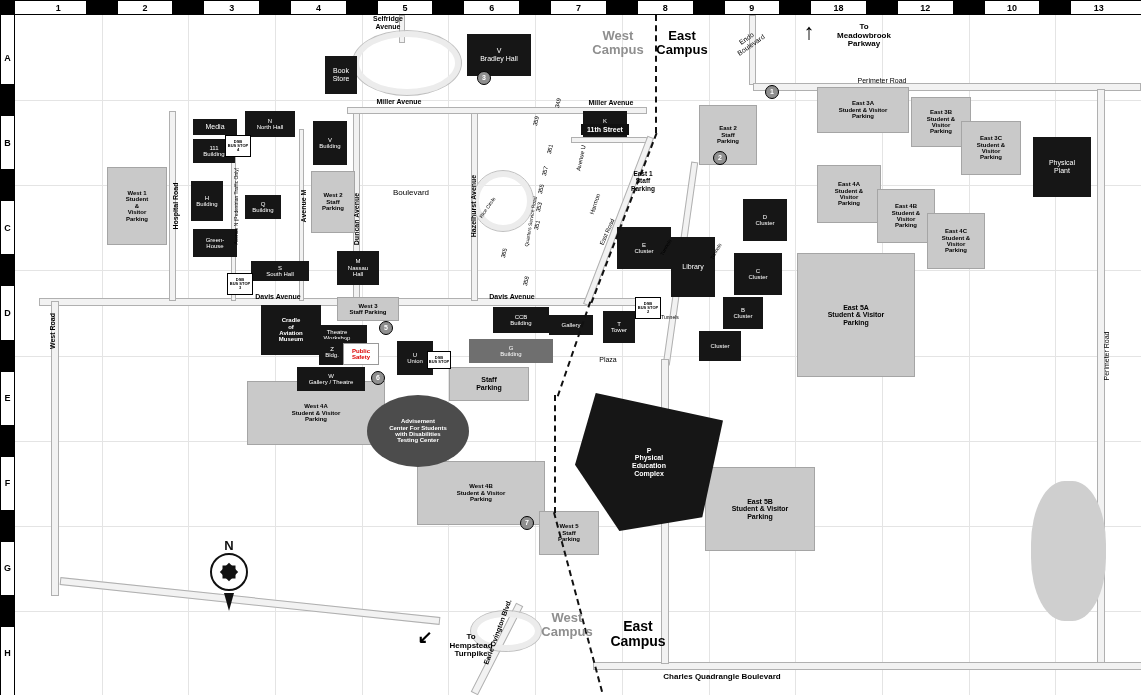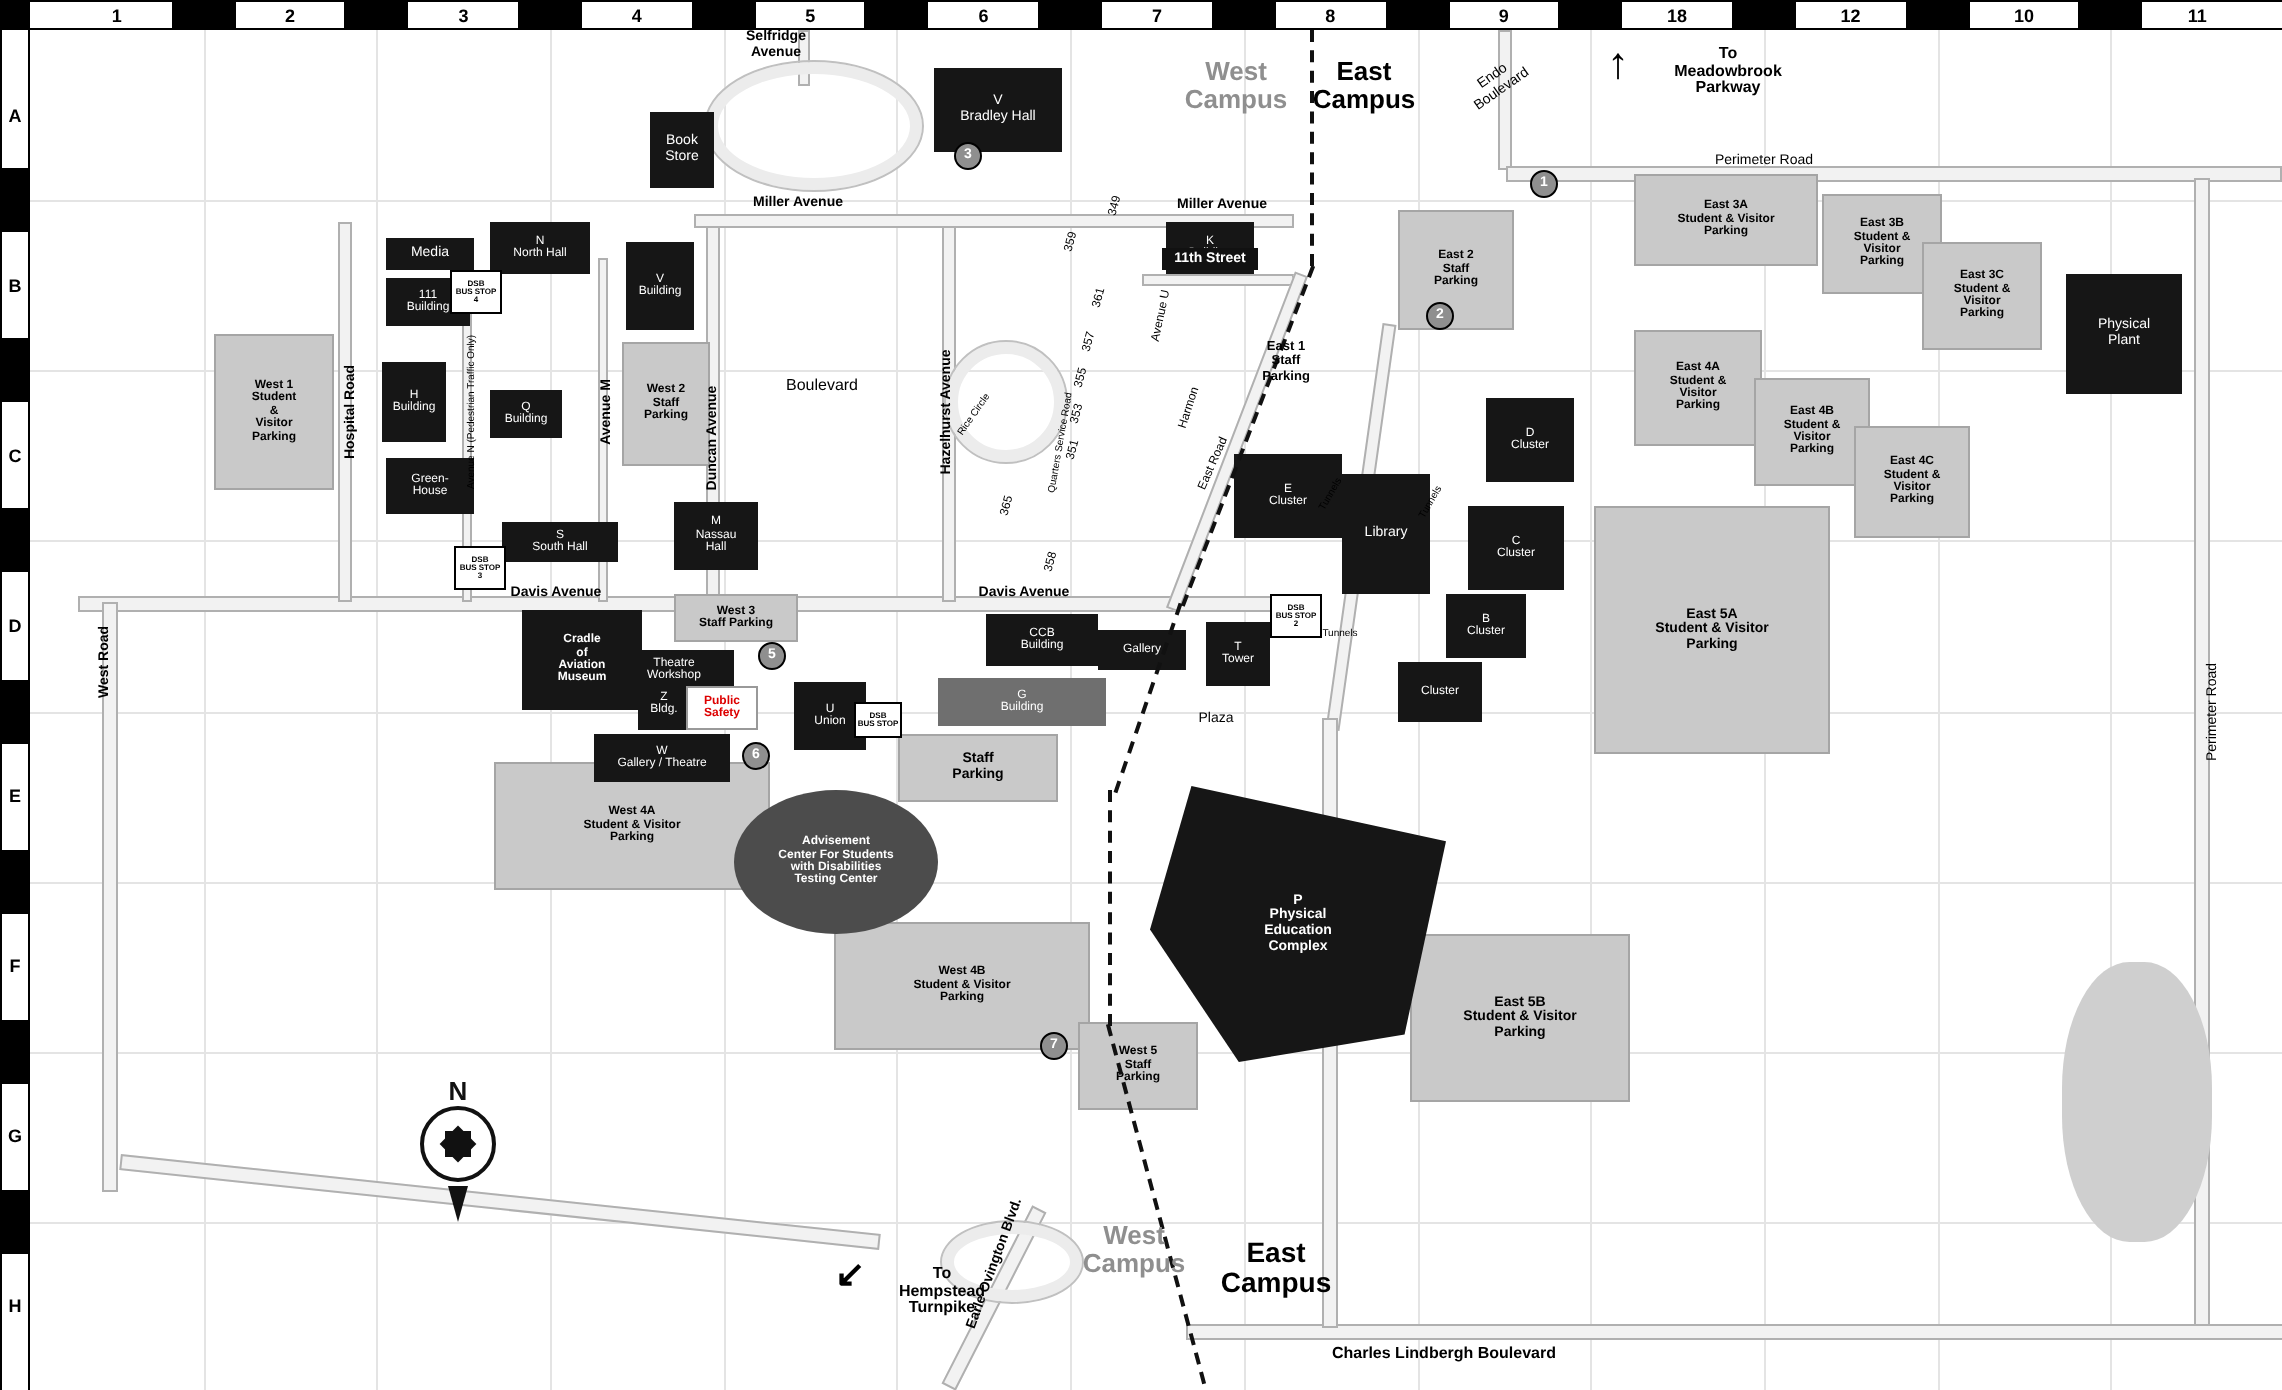--- a/index.html
+++ b/index.html
@@ -61,21 +61,21 @@
     <div class="rcell" style="left: 187.385px; width: 86.6923px;">3</div>
     <div class="rcell" style="left: 274.077px; width: 86.6923px;">4</div>
     <div class="rcell" style="left: 360.769px; width: 86.6923px;">5</div>
     <div class="rcell" style="left: 447.462px; width: 86.6923px;">6</div>
     <div class="rcell" style="left: 534.154px; width: 86.6923px;">7</div>
     <div class="rcell" style="left: 620.846px; width: 86.6923px;">8</div>
     <div class="rcell" style="left: 707.538px; width: 86.6923px;">9</div>
     <div class="rcell" style="left: 794.231px; width: 86.6923px;">18</div>
     <div class="rcell" style="left: 880.923px; width: 86.6923px;">12</div>
     <div class="rcell" style="left: 967.615px; width: 86.6923px;">10</div>
-    <div class="rcell" style="left: 1054.31px; width: 86.6923px;">11</div>
+    <div class="rcell" style="left: 1054.31px; width: 86.6923px;">13</div>
     <div class="rblock" style="left: 84.6923px; top: 0px; width: 32px; height: 13px;"></div>
     <div class="rblock" style="left: 171.385px; top: 0px; width: 32px; height: 13px;"></div>
     <div class="rblock" style="left: 258.077px; top: 0px; width: 32px; height: 13px;"></div>
     <div class="rblock" style="left: 344.769px; top: 0px; width: 32px; height: 13px;"></div>
     <div class="rblock" style="left: 431.462px; top: 0px; width: 32px; height: 13px;"></div>
     <div class="rblock" style="left: 518.154px; top: 0px; width: 32px; height: 13px;"></div>
     <div class="rblock" style="left: 604.846px; top: 0px; width: 32px; height: 13px;"></div>
     <div class="rblock" style="left: 691.538px; top: 0px; width: 32px; height: 13px;"></div>
     <div class="rblock" style="left: 778.231px; top: 0px; width: 32px; height: 13px;"></div>
     <div class="rblock" style="left: 864.923px; top: 0px; width: 32px; height: 13px;"></div>
@@ -148,21 +148,21 @@
     <div class="it lbl" style="left: 263px; top: 200px; width: 80px; height: 10px; font-size: 7px; font-weight: bold; transform: rotate(-90deg);">Avenue M</div>
     <div class="it lbl" style="left: 554px; top: 152px; width: 52px; height: 10px; font-size: 6px; transform: rotate(-78deg);">Avenue U</div>
     <div class="it lbl" style="left: 570px; top: 198px; width: 48px; height: 10px; font-size: 6px; transform: rotate(-72deg);">Harmon</div>
     <div class="it lbl" style="left: 578px; top: 226px; width: 56px; height: 10px; font-size: 6px; transform: rotate(-66deg);">East Road</div>
     <div class="it lbl" style="left: 462px; top: 202px; width: 50px; height: 10px; font-size: 5px; transform: rotate(-55deg);">Rice Circle</div>
     <div class="it lbl" style="left: 492px; top: 216px; width: 76px; height: 9px; font-size: 5px; transform: rotate(-80deg);">Quarters Service Road</div>
     <div class="it lbl" style="left: 726px; top: 30px; width: 44px; height: 22px; font-size: 7px; transform: rotate(-35deg);">Endo
 Boulevard</div>
     <div class="it lbl" style="left: 843px; top: 75px; width: 76px; height: 10px; font-size: 7px;">Perimeter Road</div>
     <div class="it lbl" style="left: 1066px; top: 350px; width: 80px; height: 10px; font-size: 7px; transform: rotate(-90deg);">Perimeter Road</div>
-    <div class="it lbl" style="left: 648px; top: 671px; width: 146px; height: 10px; font-size: 8px; font-weight: bold;">Charles Lindbergh Boulevard</div>
+    <div class="it lbl" style="left: 648px; top: 671px; width: 146px; height: 10px; font-size: 8px; font-weight: bold;">Charles Quadrangle Boulevard</div>
     <div class="it lbl" style="left: 452px; top: 626px; width: 90px; height: 10px; font-size: 7px; font-weight: bold; transform: rotate(-70deg);">Earle Ovington Blvd.</div>
     <div class="it lbl" style="left: 798px; top: 18px; width: 20px; height: 26px; font-size: 22px; font-weight: bold;">↑</div>
     <div class="it lbl" style="left: 820px; top: 20px; width: 86px; height: 30px; font-size: 8px; font-weight: bold;">To
 Meadowbrook
 Parkway</div>
     <div class="it lbl" style="left: 414px; top: 626px; width: 20px; height: 22px; font-size: 18px; font-weight: bold;">↙</div>
     <div class="it lbl" style="left: 436px; top: 630px; width: 68px; height: 30px; font-size: 8px; font-weight: bold;">To
 Hempstead
 Turnpike</div>
     <div class="it bldg" style="left: 324px; top: 55px; width: 32px; height: 38px; font-size: 7px;">Book

